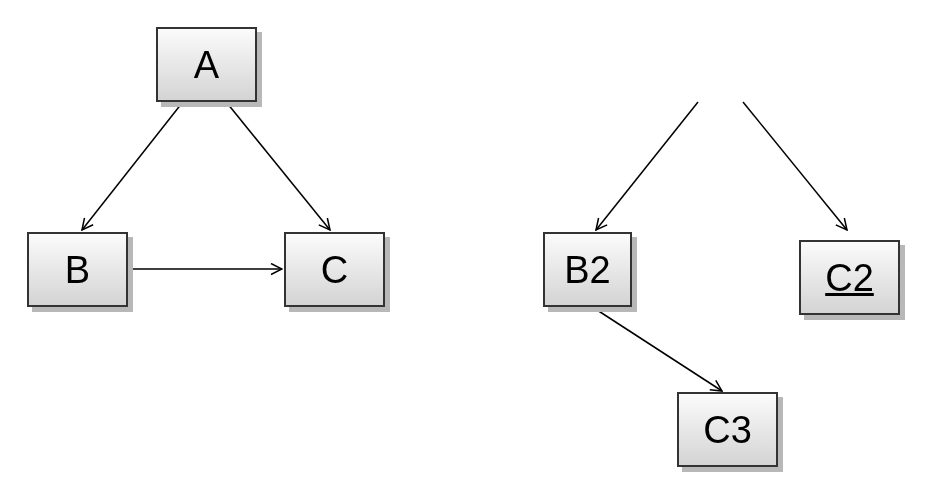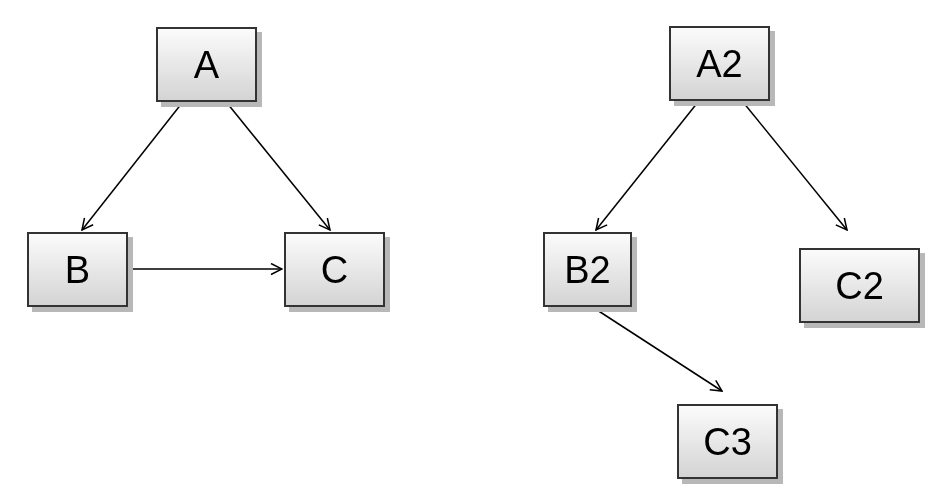--- a/index.html
+++ b/index.html
@@ -69,25 +69,22 @@
     </svg>
 <div class="node" style="left: 156px; top: 27px; width: 101px; height: 75px;">
       <span class="node-label">A</span>
     </div>
     <div class="node" style="left: 27px; top: 232px; width: 101px; height: 75px;">
       <span class="node-label">B</span>
     </div>
     <div class="node" style="left: 284px; top: 232px; width: 101px; height: 75px;">
       <span class="node-label">C</span>
     </div>
-    <div class="node" style="left: 669px; top: 26px; width: 101px; height: 75px;">
-      <span class="node-label">A2</span>
-    </div>
     <div class="node" style="left: 543px; top: 232px; width: 89px; height: 75px;">
       <span class="node-label">B2</span>
     </div>
-    <div class="node" style="left: 799px; top: 248px; width: 121px; height: 75px;">
+    <div class="node" style="left: 799px; top: 240px; width: 101px; height: 75px; text-decoration: underline;">
       <span class="node-label">C2</span>
     </div>
-    <div class="node" style="left: 677px; top: 392px; width: 101px; height: 75px; margin-top: 12px;">
+    <div class="node" style="left: 677px; top: 392px; width: 101px; height: 75px;">
       <span class="node-label">C3</span>
     </div>
   </div>
 
 </body></html>

